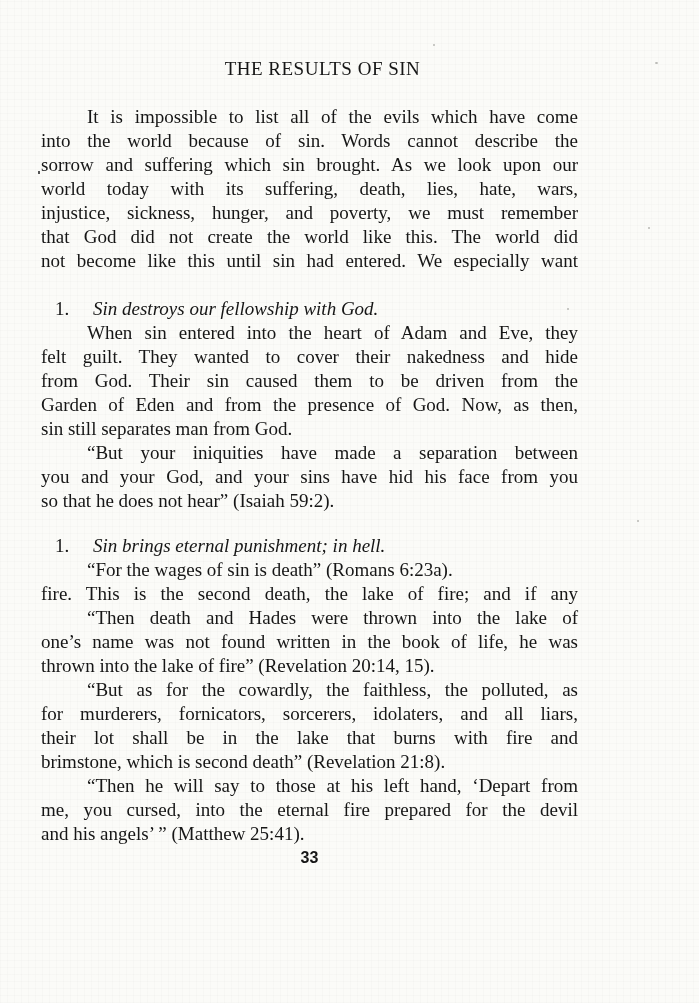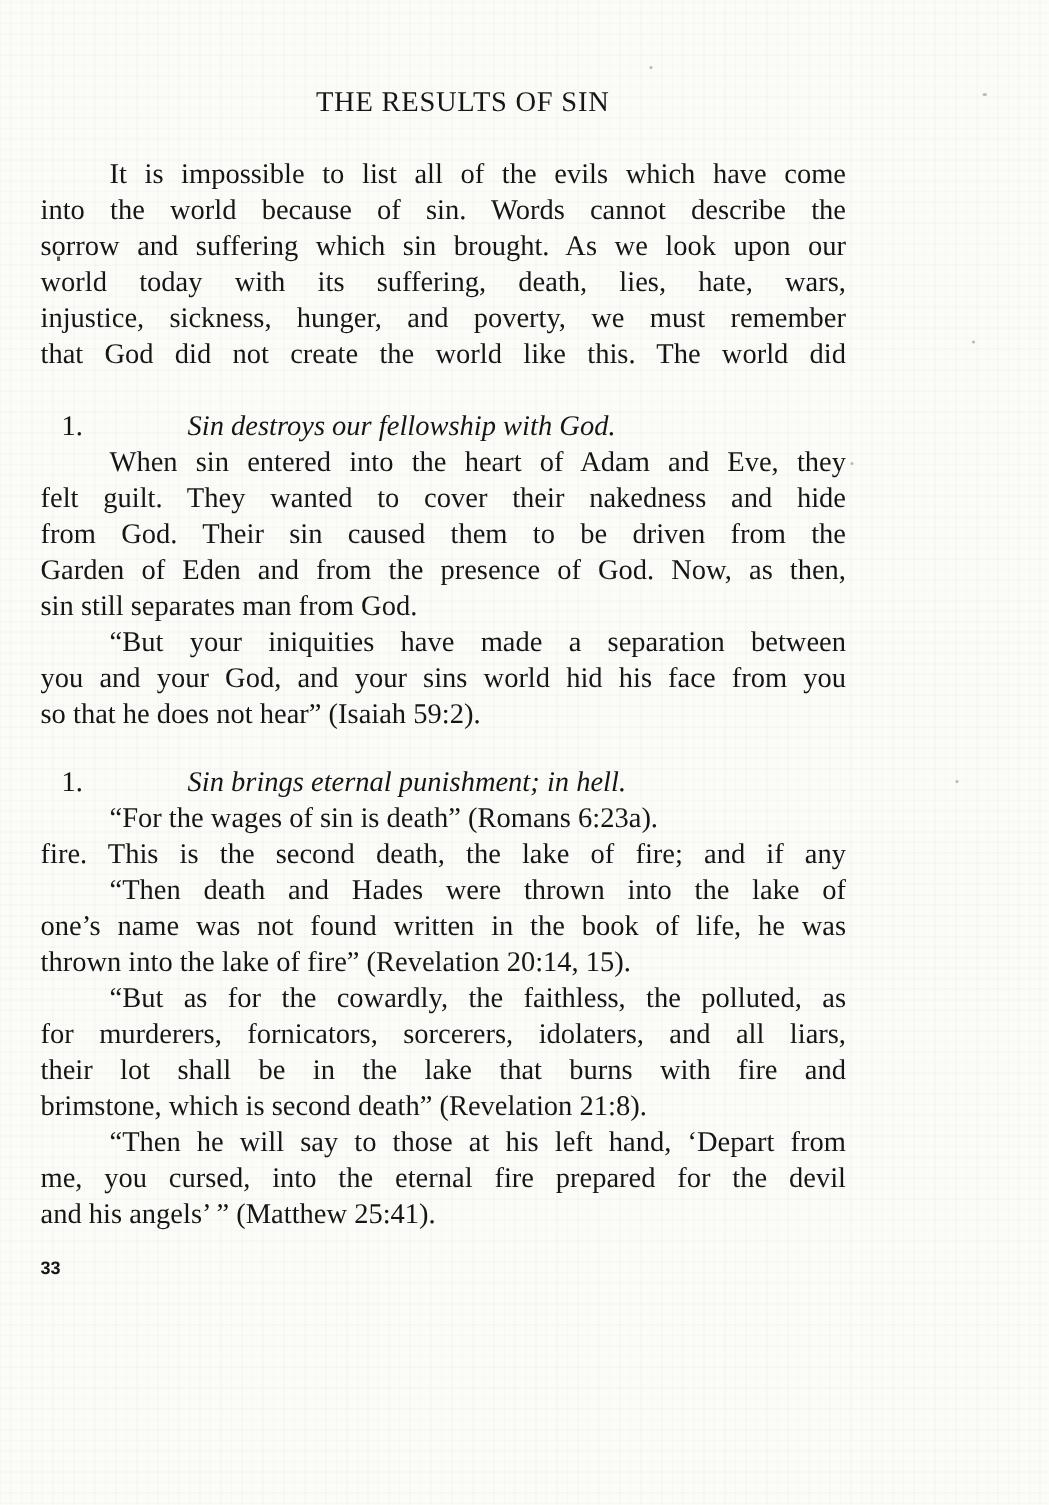--- a/index.html
+++ b/index.html
@@ -13,21 +13,21 @@
     overflow: hidden;
     background-color: #fbfbf8;
     background-image:
       repeating-linear-gradient(0deg, rgba(0,0,0,0.016) 0px, rgba(0,0,0,0.016) 1px, transparent 1px, transparent 7px),
       repeating-linear-gradient(90deg, rgba(0,0,0,0.016) 0px, rgba(0,0,0,0.016) 1px, transparent 1px, transparent 7px);
     font-family: "Liberation Serif", "DejaVu Serif", serif;
     color: #161616;
   }
   .content {
     position: absolute;
-    left: 27px;
+    left: 41px;
     top: 0;
     width: 537px;
     padding-top: 57px;
     font-size: 19px;
     line-height: 24px;
   }
   .title-row {
     position: relative;
     left: 13px;
     text-align: center;
@@ -52,30 +52,28 @@
     position: absolute;
     left: 14px;
     top: 0;
   }
   .heading .sec-title {
     position: absolute;
     left: 52px;
     top: 0;
     font-style: italic;
     white-space: nowrap;
-    margin-left: 46px;
   }
   #h1 { margin-top: 24px; }
   #h2 { margin-top: 21px; }
   .page-number-row {
-    margin-top: 11px;
-    text-align: left;
+    text-align: center;
     font-family: "Liberation Sans", "DejaVu Sans", sans-serif;
     font-weight: bold;
-    font-size: 12px;
+    font-size: 16px;
   }
   .speck {
     position: absolute;
     background: #b9b9b4;
     border-radius: 50%;
     width: 2px;
     height: 2px;
   }
 </style>
 </head>
@@ -85,38 +83,39 @@
 
   <div class="title-row">THE RESULTS OF SIN</div>
 
   <div class="para" id="p1">
     <div class="ln first">It is impossible to list all of the evils which have come</div>
     <div class="ln">into the world because of sin. Words cannot describe the</div>
     <div class="ln">sorrow and suffering which sin brought. As we look upon our</div>
     <div class="ln">world today with its suffering, death, lies, hate, wars,</div>
     <div class="ln">injustice, sickness, hunger, and poverty, we must remember</div>
     <div class="ln">that God did not create the world like this. The world did</div>
+    <div class="ln">not become like this until sin had entered. We especially want</div>
   </div>
 
   <div class="heading" id="h1">
     <span class="sec-num">1.</span>
     <span class="sec-title">Sin destroys our fellowship with God.</span>
   </div>
 
   <div class="para" id="p2">
     <div class="ln first">When sin entered into the heart of Adam and Eve, they</div>
     <div class="ln">felt guilt. They wanted to cover their nakedness and hide</div>
     <div class="ln">from God. Their sin caused them to be driven from the</div>
     <div class="ln">Garden of Eden and from the presence of God. Now, as then,</div>
     <div class="ln last">sin still separates man from God.</div>
   </div>
 
   <div class="para" id="p3">
     <div class="ln first">“But your iniquities have made a separation between</div>
-    <div class="ln">you and your God, and your sins world hid his face from you</div>
+    <div class="ln">you and your God, and your sins have hid his face from you</div>
     <div class="ln last">so that he does not hear” (Isaiah 59:2).</div>
   </div>
 
   <div class="heading" id="h2">
     <span class="sec-num">1.</span>
     <span class="sec-title">Sin brings eternal punishment; in hell.</span>
   </div>
 
   <div class="para" id="p4">
     <div class="ln first last">“For the wages of sin is death” (Romans 6:23a).</div>

